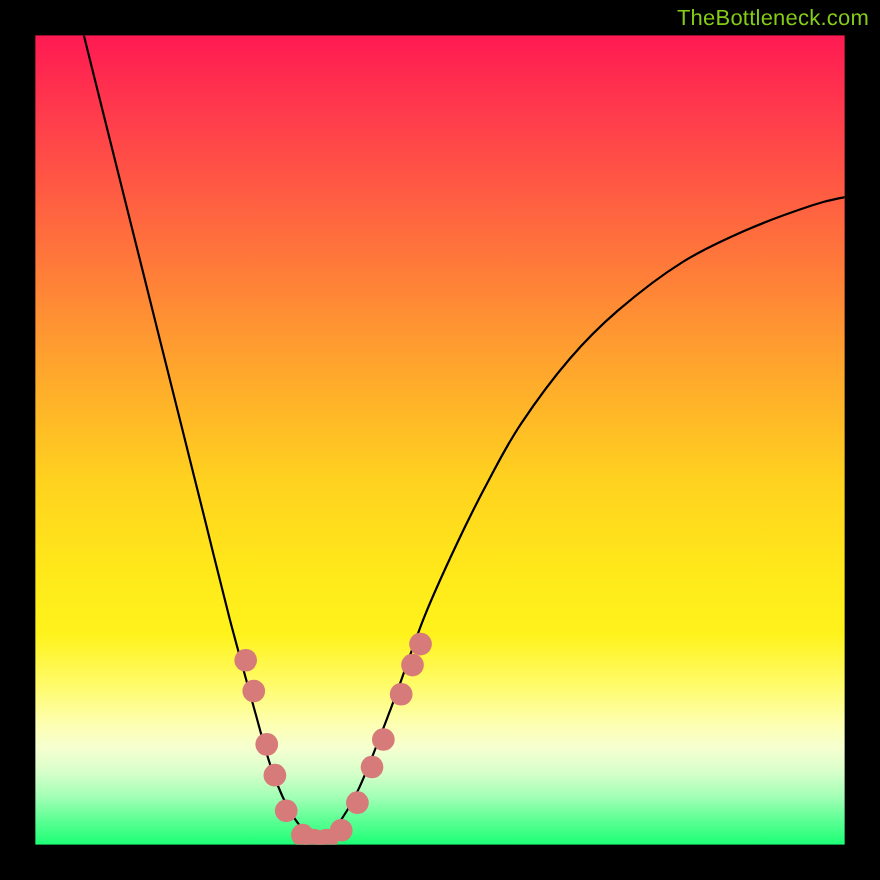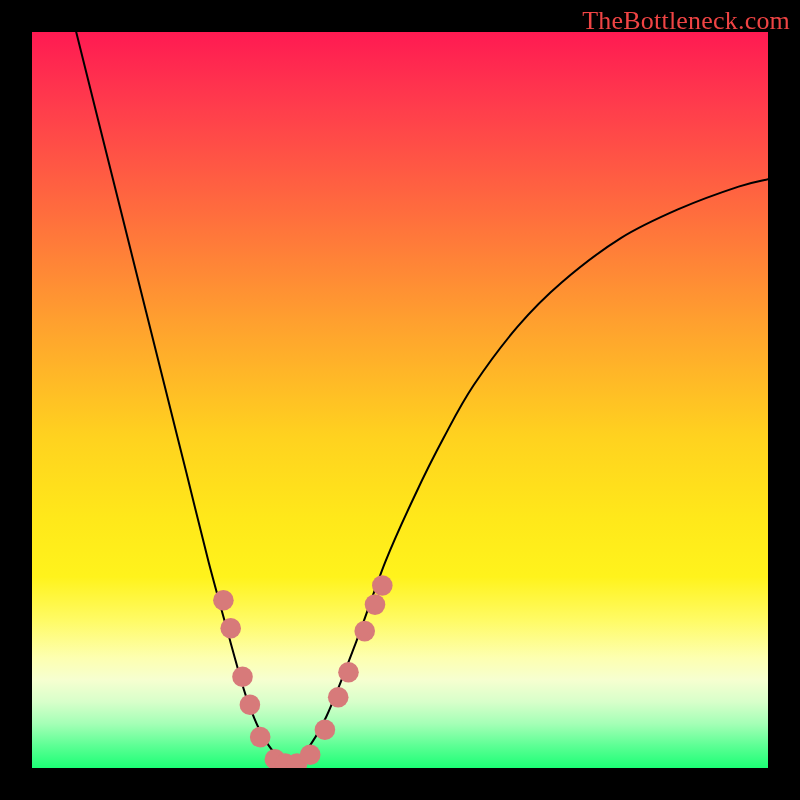--- a/index.html
+++ b/index.html
@@ -51,25 +51,24 @@
   svg.curve {
     position: absolute;
     inset: 0;
     width: 736px;
     height: 736px;
   }
   .watermark {
     position: absolute;
     top: 6px;
     right: 10px;
-    color: #ef4444;
-    font-size: 26px;
+    color: #84cc16;
+    font-size: 20px;
     letter-spacing: 0.2px;
     user-select: none;
-    font-family: Liberation Serif, serif;
   }
 </style>
 </head>
 <body>
 
 <div class="frame">
   <div class="watermark">TheBottleneck.com</div>
   <div class="plot-area">
     <div class="gradient"></div>
     <svg class="curve" viewBox="0 0 736 736" preserveAspectRatio="none">

